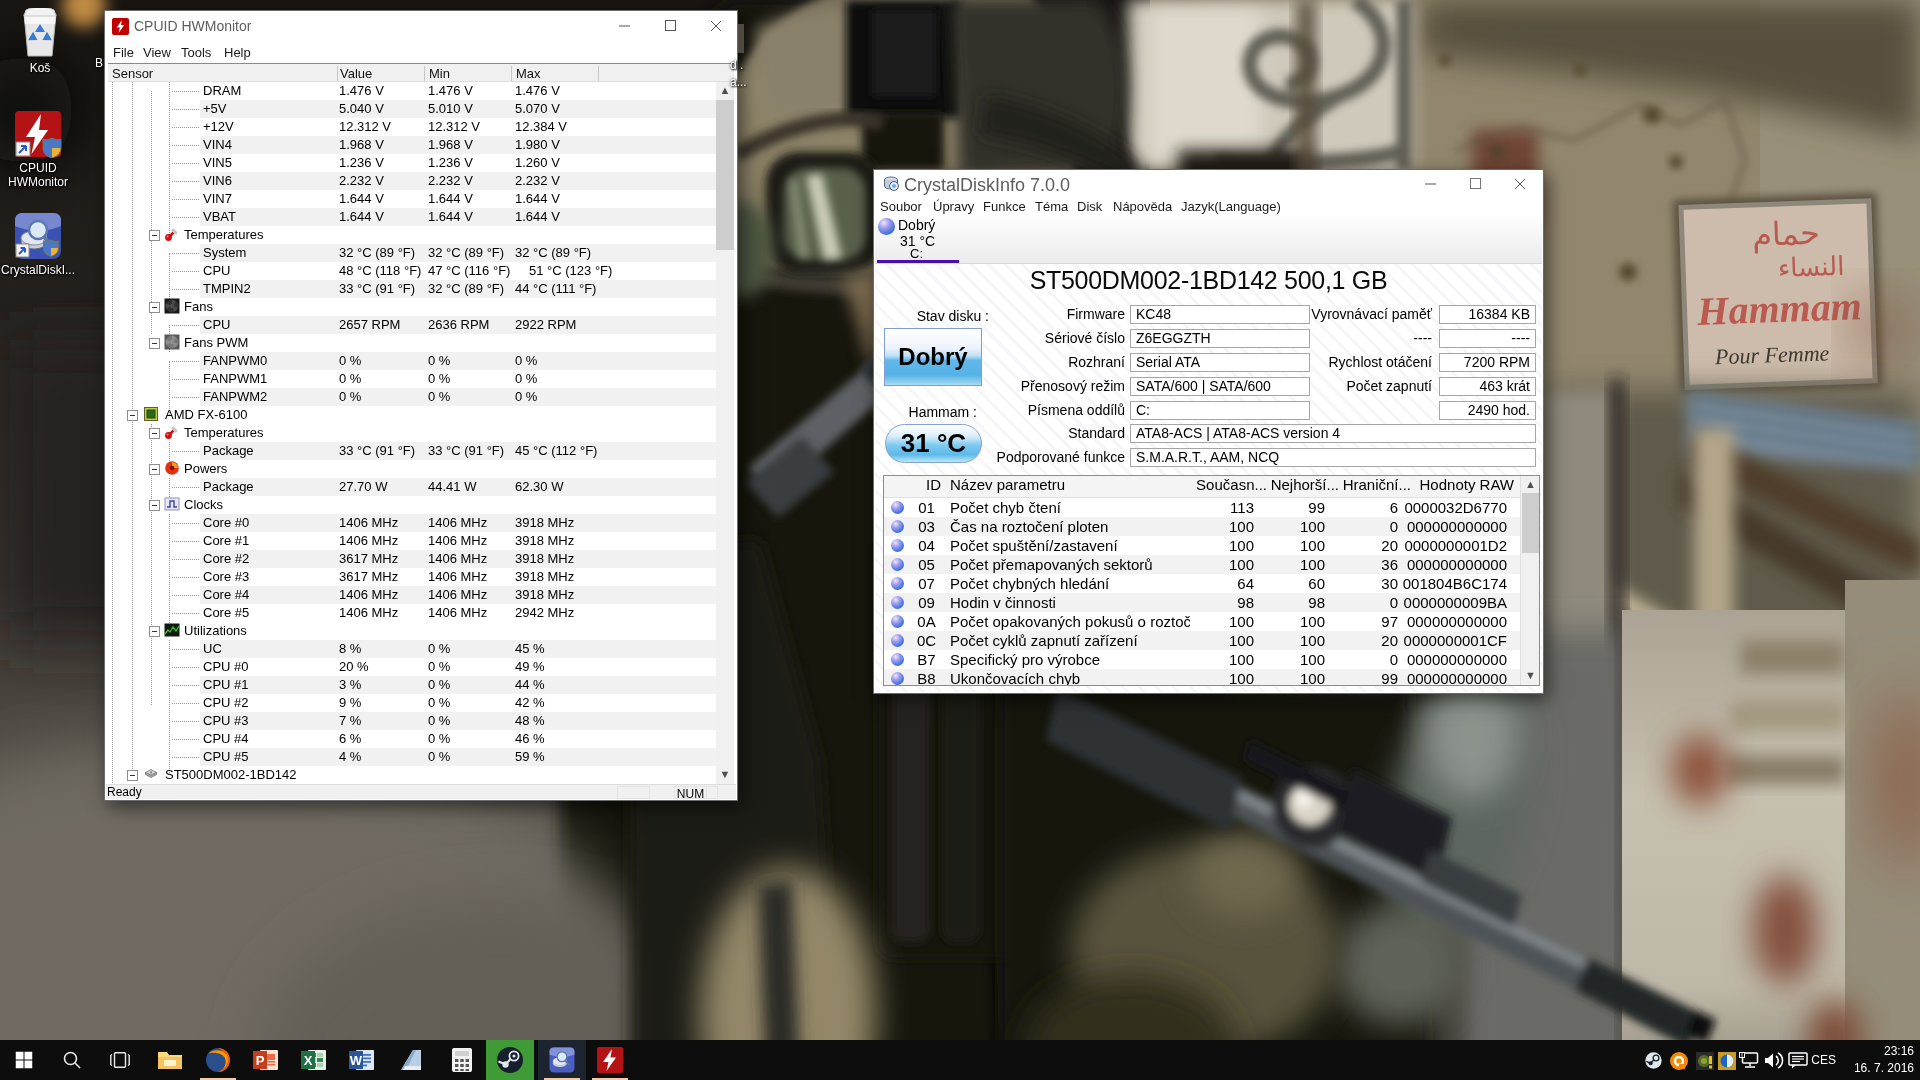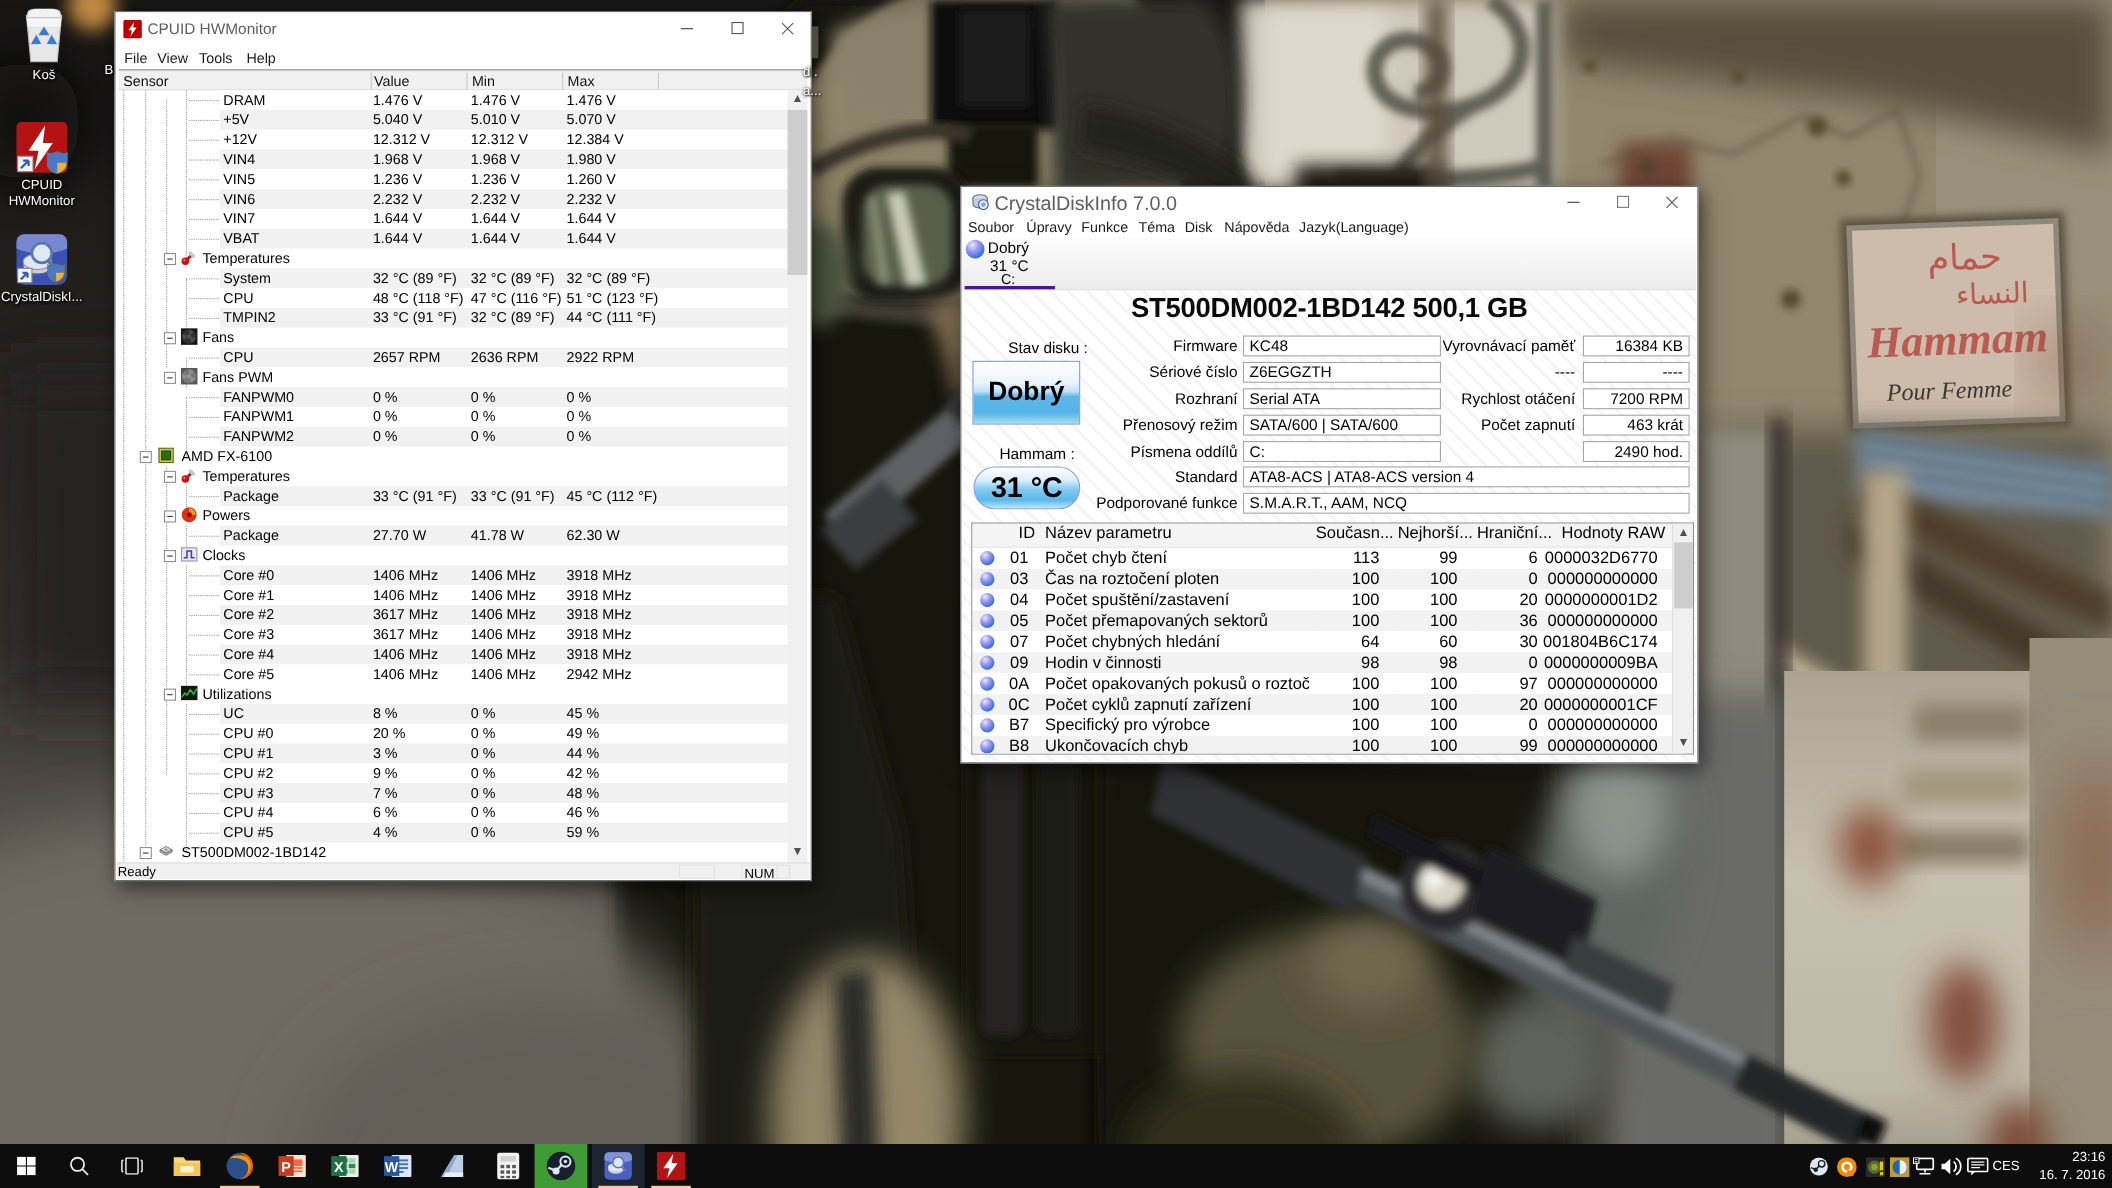--- a/index.html
+++ b/index.html
@@ -31,21 +31,21 @@
 .arr { position:absolute; width:18px; height:18px; color:#505050; font-size:11px; text-align:center; line-height:17px; }
 #hwmstatus { position:absolute; left:1px; right:1px; bottom:1px; height:15px; background:#f0f0f0; border-top:1px solid #dcdcdc; font-size:12px; color:#000; }
 #hwmstatus .cell { position:absolute; top:1px; height:13px; border:1px solid #e3e3e3; }
 
 
 #cdi { left:873px; top:169px; width:671px; height:525px; }
 #cdi .menu span { position:absolute; top:0; font-size:13px; color:#1a1a1a; }
 #cditabs { position:absolute; left:1px; right:1px; top:46px; height:48px; background:linear-gradient(#fdfdfd,#ececec); border-bottom:1px solid #d8d8d8; }
 #cdibody { position:absolute; left:1px; right:1px; top:94px; bottom:1px;
   background:repeating-linear-gradient(45deg,#ffffff 0 9px,#f6f5f7 9px 12px); }
-#cdititle { position:absolute; left:0; right:0; top:2px; text-align:center; font-size:25px; letter-spacing:-0.3px; color:#0a0a0a;font-weight:bold; }
+#cdititle { position:absolute; left:0; right:0; top:2px; text-align:center; font-size:25px; letter-spacing:-0.3px; color:#0a0a0a; }
 .flab { position:absolute; height:19px; line-height:19px; font-size:14px; color:#000; text-align:right; }
 .fbox { position:absolute; height:19px; line-height:17px; font-size:14px; color:#000; background:#fff; border:1px solid #a6a6a6; padding-left:5px; white-space:nowrap; }
 .fbox.r { text-align:right; padding-right:5px; }
 #dobry { position:absolute; left:9px; top:64px; width:98px; height:58px; border:1px solid #7f9fd4;
   background:linear-gradient(#ffffff 0%,#eef3fc 34%,#bfe0f5 48%,#62b7e9 56%,#54b2e7 82%,#a6dcf2 100%);
   color:#000; font-weight:bold; font-size:24px; text-align:center; line-height:56px; }
 #temp31 { position:absolute; left:10px; top:160px; width:97px; height:39px; border-radius:20px; border:1px solid #86a0d8;
   background:linear-gradient(#ffffff 0%,#dceefb 30%,#7fc9f0 55%,#5cb9ea 80%,#bce8f6 100%);
   color:#000; font-weight:bold; font-size:26px; text-align:center; line-height:37px; }
 #cdtable { position:absolute; left:8px; top:211px; width:657px; height:211px; background:#fff; border:1px solid #8c8c8c; overflow:hidden; }
@@ -382,21 +382,21 @@
         <span class="nm" style="left:231px">32 °C  (89 °F)</span>
         <span class="nm" style="left:320px">32 °C  (89 °F)</span>
         <span class="nm" style="left:407px">32 °C  (89 °F)</span>
       </div>
 <div class="hrow" style="top:251px">
         <div class="band"></div>
         <div class="stub" style="left:64px;width:27px"></div>
         <span class="nm" style="left:95px">CPU</span>
         <span class="nm" style="left:231px">48 °C  (118 °F)</span>
         <span class="nm" style="left:320px">47 °C  (116 °F)</span>
-        <span class="nm" style="left:407px">51 °C  (123 °F)</span>
+        <span class="nm" style="left:421px">51 °C  (123 °F)</span>
       </div>
 <div class="hrow" style="top:269px">
         <div class="band g"></div>
         <div class="stub" style="left:64px;width:27px"></div>
         <span class="nm" style="left:95px">TMPIN2</span>
         <span class="nm" style="left:231px">33 °C  (91 °F)</span>
         <span class="nm" style="left:320px">32 °C  (89 °F)</span>
         <span class="nm" style="left:407px">44 °C  (111 °F)</span>
       </div>
 <div class="hrow" style="top:287px">
@@ -489,21 +489,21 @@
             <path d="M8 2 A6 6 0 0 1 14 8 L10.5 8 A 2.5 2.5 0 0 0 8 5.5 Z" fill="#f0a020"></path>
             <circle cx="8" cy="8" r="2.2" fill="#801008"></circle>
           </svg></span>
         <span class="nm" style="left:76px">Powers</span>
       </div>
 <div class="hrow" style="top:467px">
         <div class="band g"></div>
         <div class="stub" style="left:64px;width:27px"></div>
         <span class="nm" style="left:95px">Package</span>
         <span class="nm" style="left:231px">27.70 W</span>
-        <span class="nm" style="left:320px">41.78 W</span>
+        <span class="nm" style="left:320px">44.41 W</span>
         <span class="nm" style="left:407px">62.30 W</span>
       </div>
 <div class="hrow" style="top:485px">
         <div class="band"></div>
         <div class="eb" style="left:41px"></div>
         <span class="icon" style="left:56px"><svg width="16" height="16" viewBox="0 0 16 16">
             <rect x="1" y="2" width="14" height="12" fill="#e8e8f4" stroke="#9090b8"></rect>
             <path d="M3 11 L6 11 L6 5 L10 5 L10 11 L13 11" stroke="#4040a0" fill="none" stroke-width="1.4"></path>
           </svg></span>
         <span class="nm" style="left:76px">Clocks</span>

